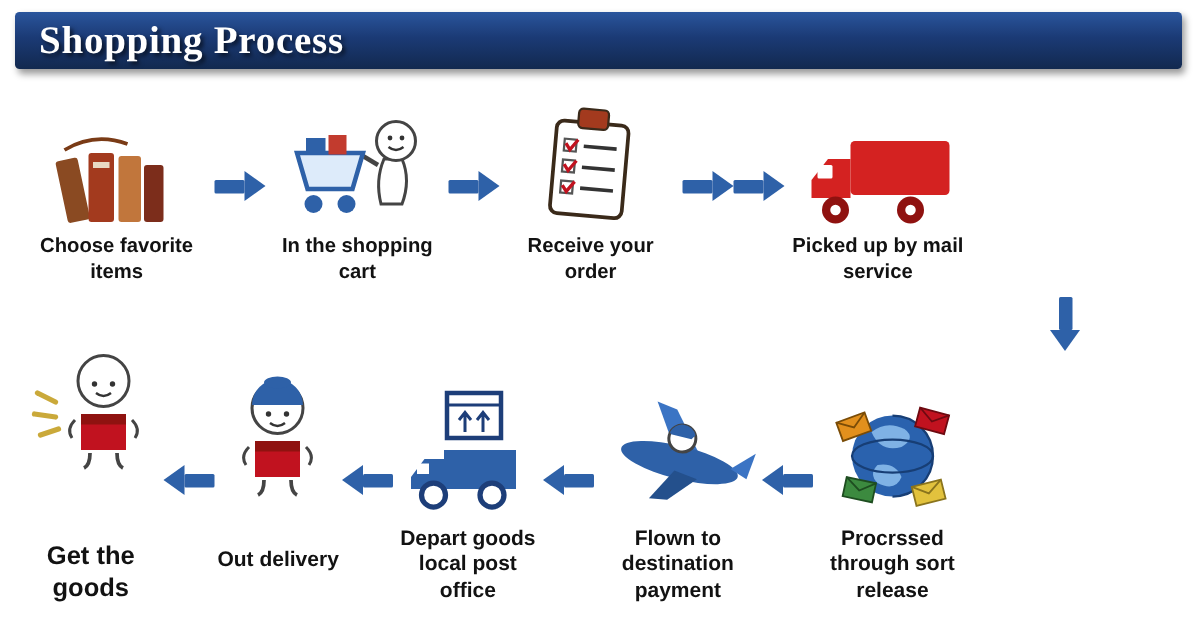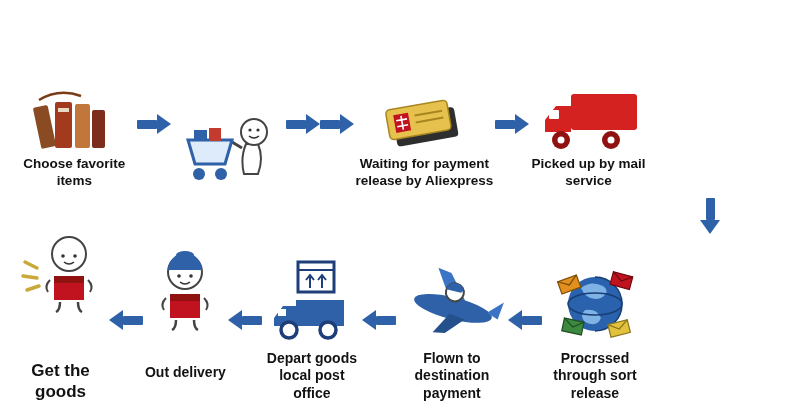--- a/index.html
+++ b/index.html
@@ -45,20 +45,23 @@
   .arrow.left .head{border-right:14px solid #2e61a8;}
   .arrow-down{position:absolute;top:198px;left:700px;display:flex;flex-direction:column;align-items:center;}
   .arrow-down .shaft{width:9px;height:22px;background:#2e61a8;border-radius:1px;}
   .arrow-down .head{width:0;height:0;border-left:10px solid transparent;border-right:10px solid transparent;border-top:14px solid #2e61a8;}
 </style>
 </head>
 <body>
 
 <div class="canvas">
 
+  <div class="banner">
+    <span class="title">Shopping Process</span>
+  </div>
 
   <div class="row row1">
 
     <div class="step w1">
       <div class="icon">
         <svg viewBox="0 0 90 66" width="90" height="66">
           <path d="M10 14 Q30 2 52 10" fill="none" stroke="#7a3b16" stroke-width="2.5"></path>
           <rect x="8" y="20" width="15" height="42" rx="2" fill="#8a4a22" transform="rotate(-12 15 41)"></rect>
           <rect x="26" y="16" width="17" height="46" rx="2" fill="#a33a1e"></rect>
           <rect x="29" y="22" width="11" height="4" fill="#e8d9c3"></rect>
@@ -83,48 +86,54 @@
             <circle cx="82" cy="18" r="1.6" fill="#333333"></circle>
           <path d="M73 24 q5 4 10 0" fill="none" stroke="#333333" stroke-width="1.6"></path>
           <path d="M66 36 L56 30" stroke="#444444" stroke-width="3"></path>
           <path d="M12 28 h44 l-7 24 h-30 z" fill="#ddebfa" stroke="#2e61a8" stroke-width="3"></path>
           <rect x="18" y="18" width="13" height="11" fill="#2e61a8"></rect>
           <rect x="33" y="16" width="12" height="13" fill="#c23b2e"></rect>
           <circle cx="23" cy="62" r="6" fill="#2e61a8"></circle>
           <circle cx="45" cy="62" r="6" fill="#2e61a8"></circle>
         </svg>
       </div>
-    </div>
-
-    <div class="arrow right">
-      <div class="shaft"></div>
-        <div class="head"></div>
-    </div>
-
-
-    <div class="arrow right">
-      <div class="shaft"></div>
-        <div class="head"></div>
-    </div>
-
-    <div class="step w4">
-      <div class="icon">
-        <svg viewBox="0 0 92 58" width="92" height="58">
-          <g transform="rotate(-10 46 29)">
-            <rect x="16" y="18" width="62" height="30" rx="4" fill="#2e2e2e"></rect>
-            <rect x="10" y="10" width="62" height="30" rx="4" fill="#e7c14d" stroke="#a8861f" stroke-width="1.5"></rect>
-            <rect x="17" y="16" width="15" height="18" fill="#c1121f"></rect>
-            <path d="M24.5 18 v14 M19 22 h11 M19 28 h11" stroke="#ffffff" stroke-width="1.6"></path>
-            <line x1="38" y1="20" x2="66" y2="20" stroke="#a8861f" stroke-width="2"></line>
-            <line x1="38" y1="27" x2="66" y2="27" stroke="#a8861f" stroke-width="2"></line>
+      <div class="label">In the shopping cart</div>
+    </div>
+
+    <div class="arrow right">
+      <div class="shaft"></div>
+        <div class="head"></div>
+    </div>
+
+    <div class="step w3">
+      <div class="icon">
+        <svg viewBox="0 0 78 82" width="78" height="82">
+          <g transform="rotate(5 39 41)">
+            <rect x="14" y="12" width="48" height="62" rx="5" fill="#ffffff" stroke="#3a2a1a" stroke-width="2.5"></rect>
+            <rect x="28" y="3" width="20" height="13" rx="3" fill="#a33a1e" stroke="#3a2a1a" stroke-width="1.5"></rect>
+            <rect x="20" y="24" width="8" height="8" fill="#ffffff" stroke="#555555" stroke-width="1.5"></rect>
+            <path d="M21 27 l3 4 l5 -7" fill="none" stroke="#c1121f" stroke-width="2.2"></path>
+            <line x1="33" y1="28" x2="55" y2="28" stroke="#333333" stroke-width="2.4"></line>
+            <rect x="20" y="38" width="8" height="8" fill="#ffffff" stroke="#555555" stroke-width="1.5"></rect>
+            <path d="M21 41 l3 4 l5 -7" fill="none" stroke="#c1121f" stroke-width="2.2"></path>
+            <line x1="33" y1="42" x2="55" y2="42" stroke="#333333" stroke-width="2.4"></line>
+            <rect x="20" y="52" width="8" height="8" fill="#ffffff" stroke="#555555" stroke-width="1.5"></rect>
+            <path d="M21 55 l3 4 l5 -7" fill="none" stroke="#c1121f" stroke-width="2.2"></path>
+            <line x1="33" y1="56" x2="55" y2="56" stroke="#333333" stroke-width="2.4"></line>
           </g>
         </svg>
       </div>
-      <div class="label">Waiting for payment release by Aliexpress</div>
-    </div>
+      <div class="label">Receive your order</div>
+    </div>
+
+    <div class="arrow right">
+      <div class="shaft"></div>
+        <div class="head"></div>
+    </div>
+
 
     <div class="arrow right">
       <div class="shaft"></div>
         <div class="head"></div>
     </div>
 
     <div class="step w5">
       <div class="icon">
         <svg viewBox="0 0 104 62" width="104" height="62">
           <rect x="34" y="4" width="66" height="36" rx="3" fill="#d42221"></rect>

